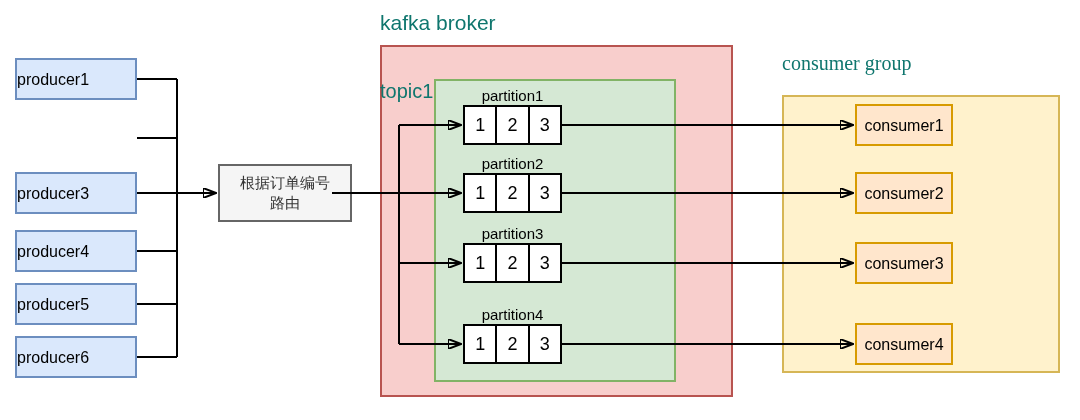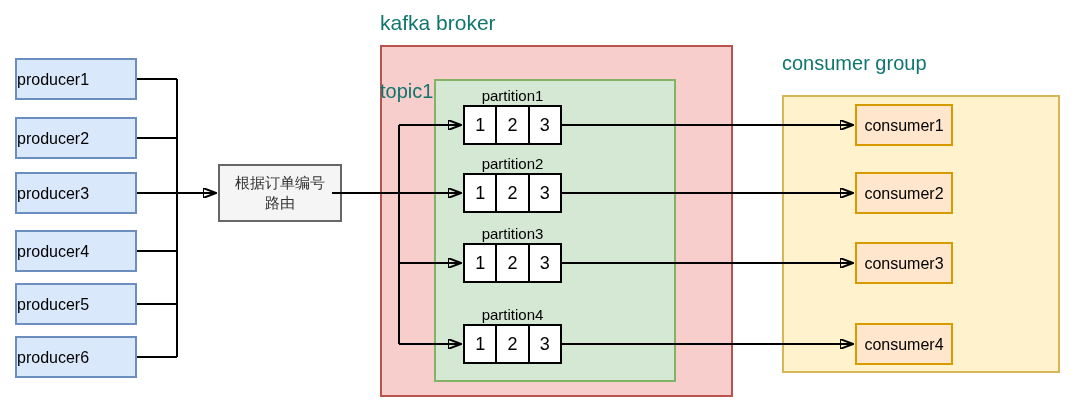--- a/index.html
+++ b/index.html
@@ -2,33 +2,33 @@
 <html style="--producer-fill: #dae8fc; --producer-border: #6c8ebf; --router-fill: #f5f5f5; --router-border: #666666; --broker-fill: #f8cecc; --broker-border: #b85450; --topic-fill: #d5e8d4; --topic-border: #82b366; --group-fill: #fff2cc; --group-border: #d6b656; --consumer-fill: #ffe6cc; --consumer-border: #d79b00; --line: #000000;"><head>
 <meta charset="utf-8">
 <style>
   html,body{margin:0;padding:0;background:#ffffff;}
   body{font-family:"Liberation Sans","DejaVu Sans",sans-serif;color:#000;}
   .canvas{position:relative;width:1080px;height:420px;background:#fff;overflow:hidden;}
 
   .title{position:absolute;font-size:20px;color:#0f766e;white-space:nowrap;}
   .broker-title{left:380px;top:11px;width:353px;font-size:21px;}
   .topic-title{left:380px;top:52px;width:353px;margin-top:28px;}
-  .group-title{left:782px;top:52px;width:278px;}
+  .group-title{left:782px;top:52px;width:278px;font-family:Liberation Serif, serif;}
 
   .broker-box{position:absolute;left:380px;top:45px;width:353px;height:352px;
     background:var(--broker-fill,#f8cecc);border:2px solid var(--broker-border,#b85450);box-sizing:border-box;}
   .topic-box{position:absolute;left:434px;top:79px;width:242px;height:303px;
     background:var(--topic-fill,#d5e8d4);border:2px solid var(--topic-border,#82b366);box-sizing:border-box;}
   .group-box{position:absolute;left:782px;top:95px;width:278px;height:278px;
     background:var(--group-fill,#fff2cc);border:2px solid var(--group-border,#d6b656);box-sizing:border-box;}
 
   .producer{position:absolute;left:15px;width:122px;height:42px;line-height:40px;text-align:left;
     font-size:16px;background:var(--producer-fill,#dae8fc);border:2px solid var(--producer-border,#6c8ebf);box-sizing:border-box;}
 
-  .router{position:absolute;left:218px;top:164px;width:124px;height:58px;
+  .router{position:absolute;left:218px;top:164px;width:134px;height:58px;
     background:var(--router-fill,#f5f5f5);border:2px solid var(--router-border,#666666);box-sizing:border-box;
     display:flex;flex-direction:column;align-items:center;justify-content:center;
     font-size:15px;line-height:1.35;color:#333;text-align:center;}
 
   .partition-label{position:absolute;left:463px;width:99px;text-align:center;font-size:15px;white-space:nowrap;}
   .partition-row{position:absolute;left:463px;width:99px;height:40px;display:flex;
     background:#fff;border:2px solid #000;box-sizing:border-box;}
   .cell{flex:1;display:flex;align-items:center;justify-content:center;font-size:18px;}
   .cell + .cell{border-left:2px solid #000;}
 
@@ -45,21 +45,20 @@
 
   <div class="broker-box"></div>
   <div class="topic-box"></div>
   <div class="group-box"></div>
 
   <div class="title broker-title">kafka broker</div>
   <div class="title topic-title">topic1</div>
   <div class="title group-title">consumer group</div>
 
   <div class="producer" style="top:58px">producer1</div>
-  <div class="producer" style="top:117px">producer2</div>
   <div class="producer" style="top:172px">producer3</div>
   <div class="producer" style="top:230px">producer4</div>
   <div class="producer" style="top:283px">producer5</div>
   <div class="producer" style="top:336px">producer6</div>
 
   <div class="router">
     <span>根据订单编号</span>
     <span>路由</span>
   </div>
 

